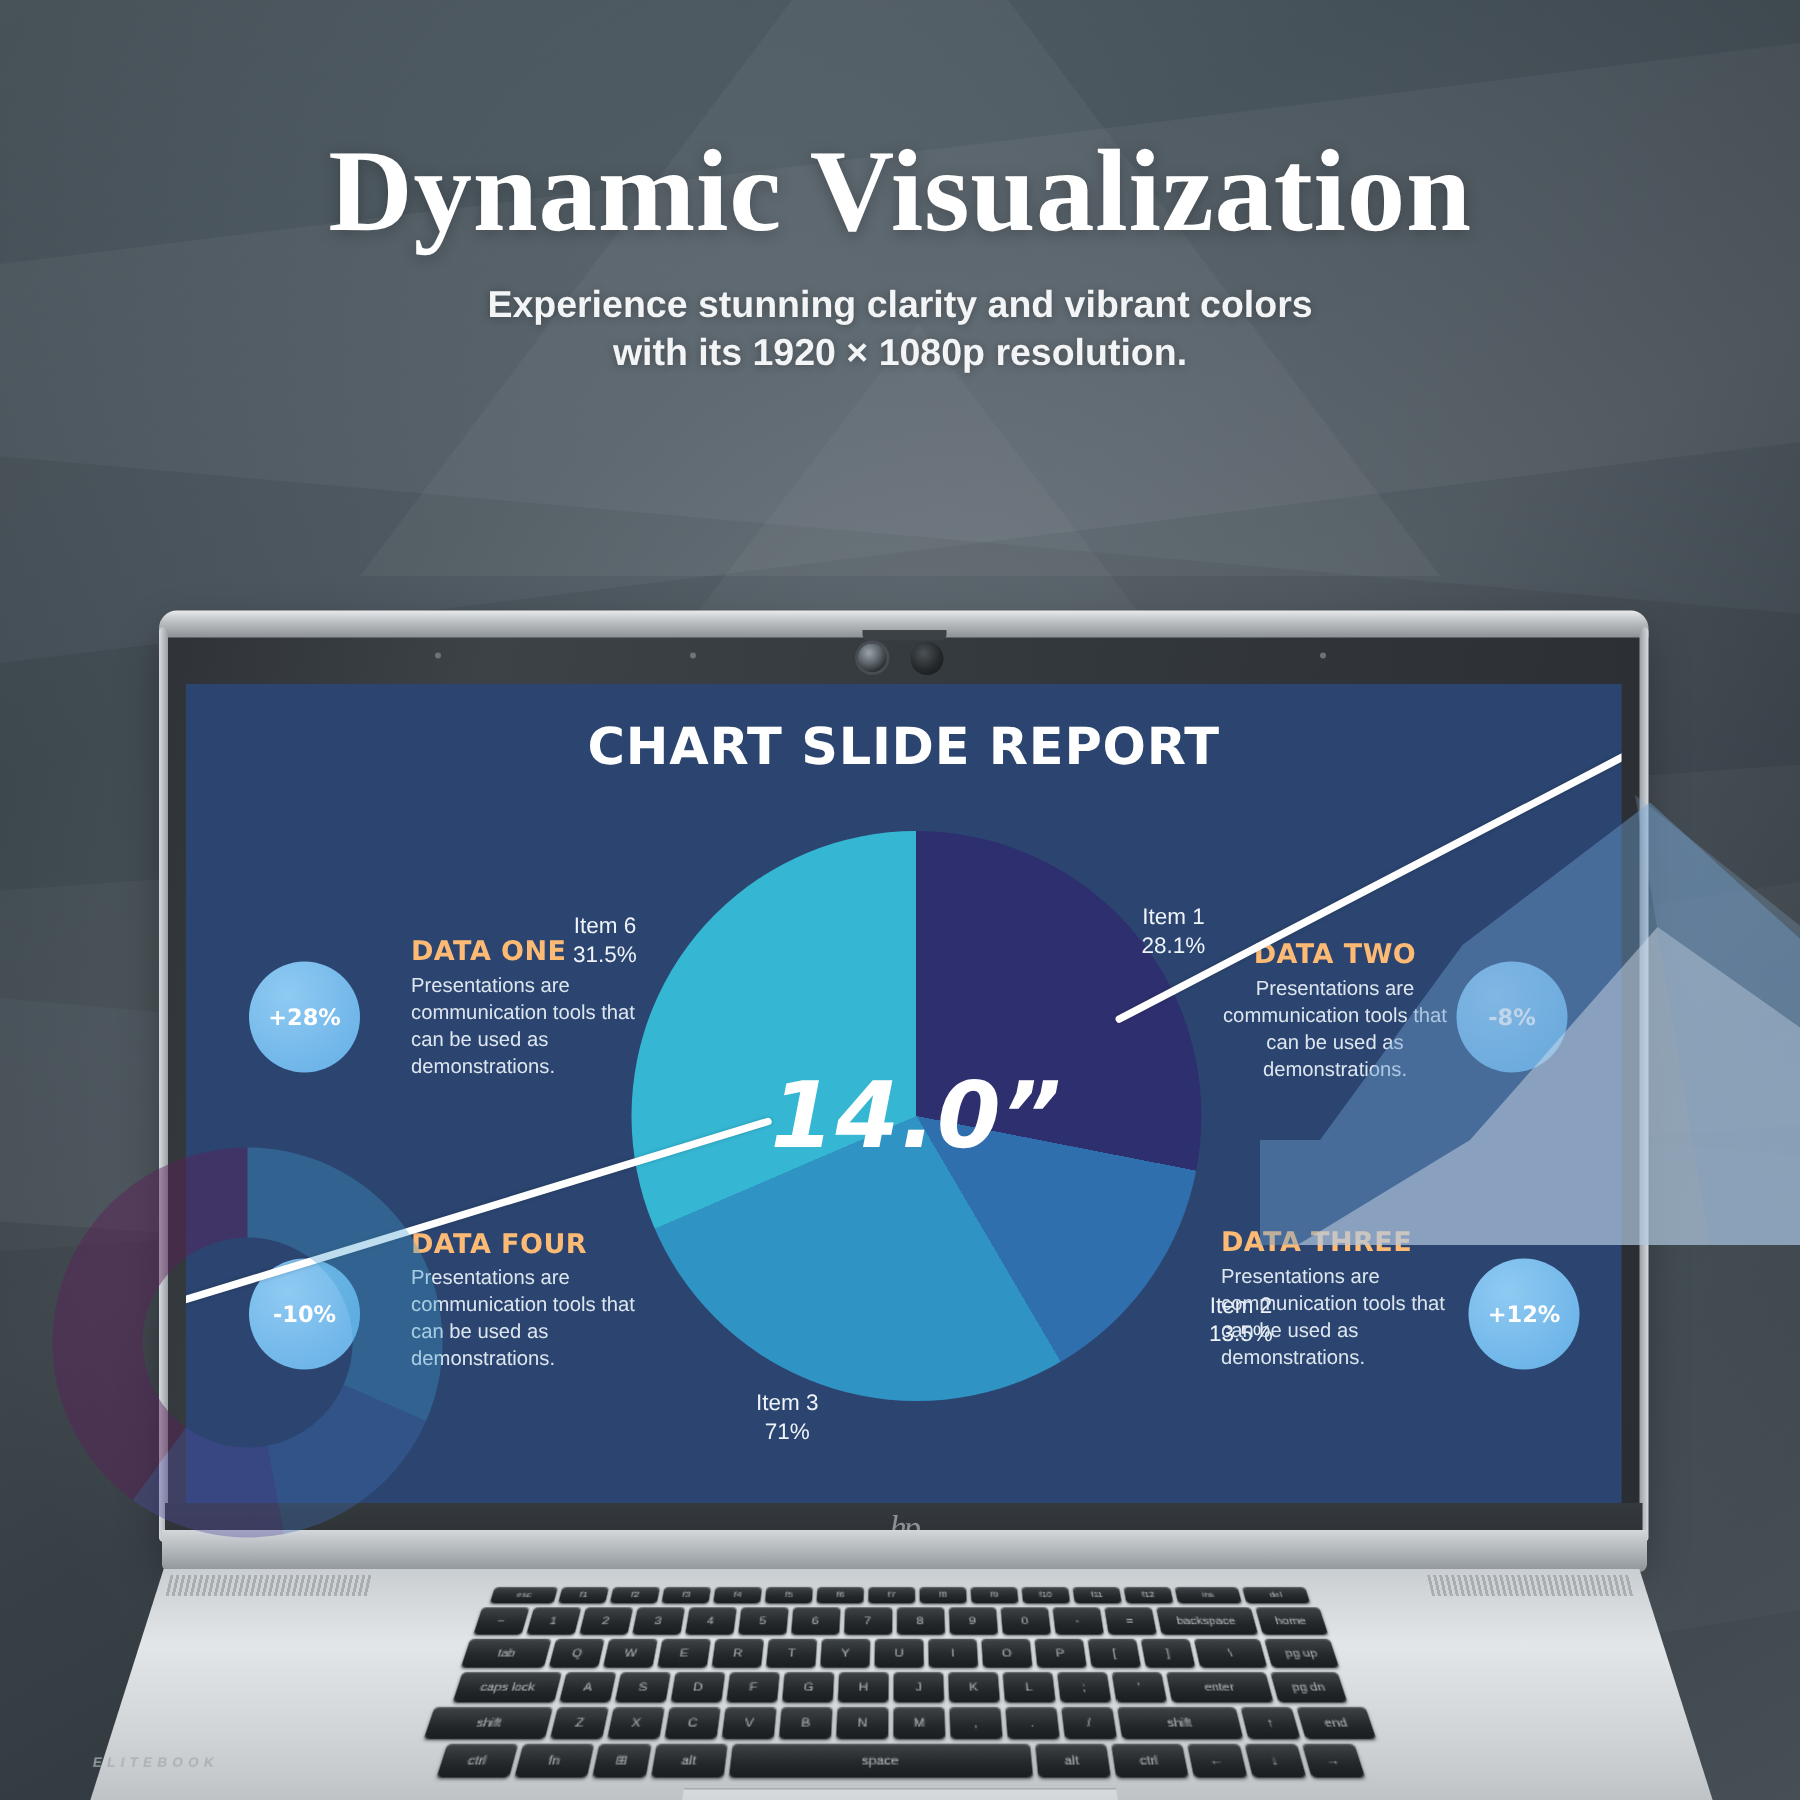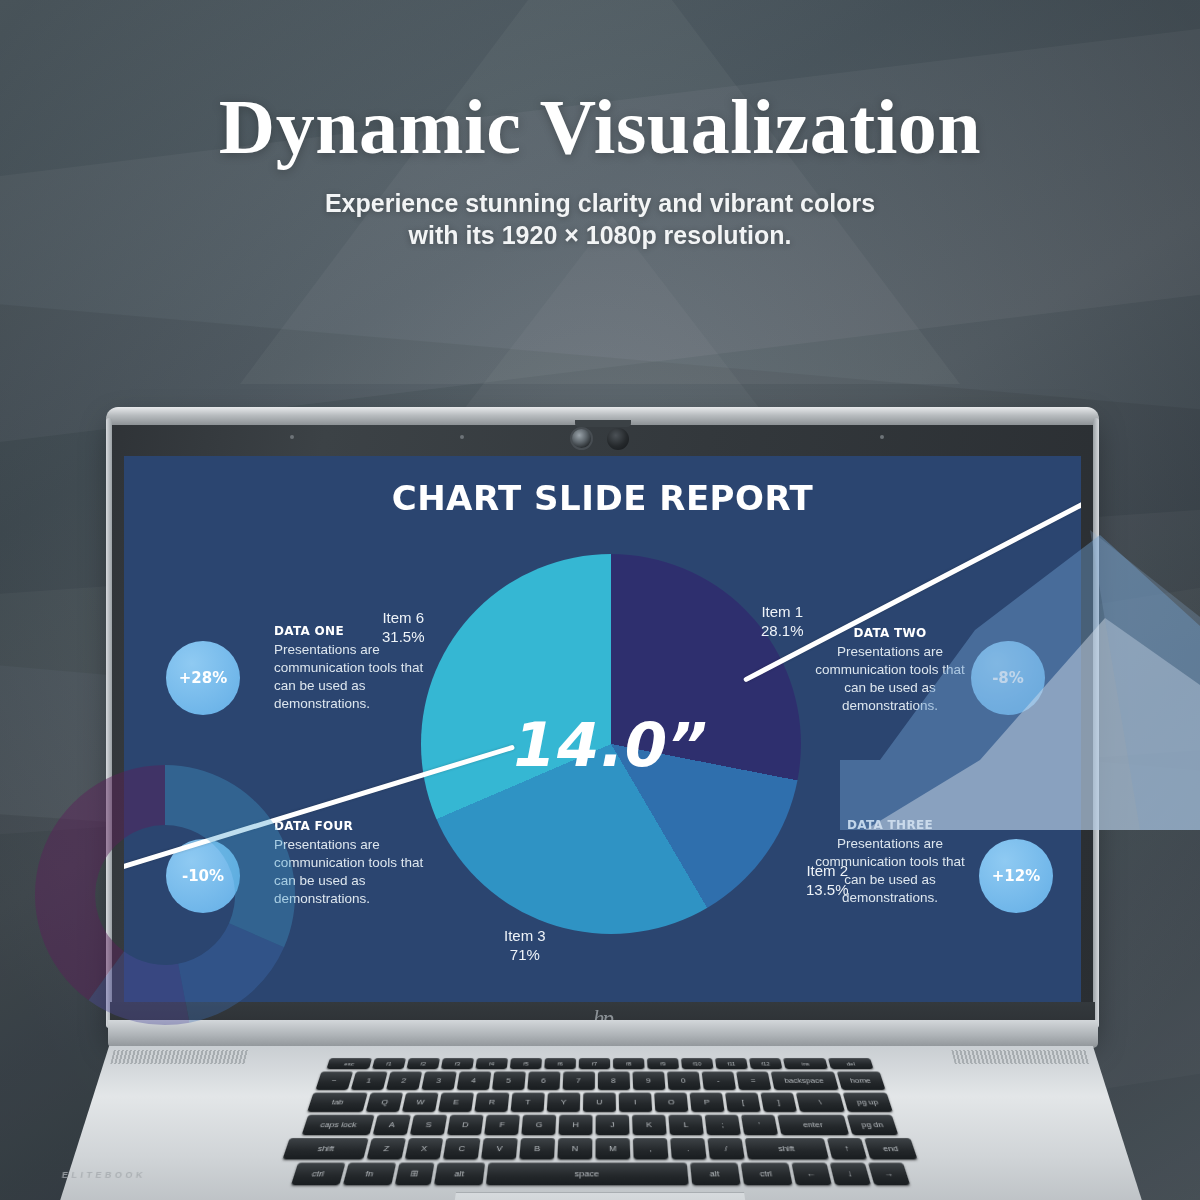--- a/index.html
+++ b/index.html
@@ -114,28 +114,28 @@
 
   .pie-label { position:absolute; color:#eef3f8; font-size:15px; line-height:1.28;
                text-align:center; white-space:nowrap; }
   #lbl-item1 { left:637px; top:146px; }
   #lbl-item2 { left:650px; top:405px;margin-left:32px; }
   #lbl-item3 { left:380px; top:470px; }
   #lbl-item4 { left:258px; top:152px; }
 
   
   .data-block { position:absolute; width:152px; color:#dde6ee; }
-  .data-block .dt { font-size:12px; font-weight:bold; color:#ffffff;
+  .data-block .dt { font-size:18px; font-weight:bold; color:#fdba74;
                     letter-spacing:.3px; margin-bottom:3px;
                     font-family:"DejaVu Sans","Liberation Sans",sans-serif; }
   .data-block .db { font-size:13.5px; line-height:1.33; }
   #blk-one   { left:150px; top:168px; text-align:left; }
   #blk-four  { left:150px; top:363px; text-align:left; }
   #blk-two   { left:690px; top:170px; text-align:center; }
-  #blk-three { left:690px; top:362px; text-align:center; }
+  #blk-three { left:690px; top:362px; }
 
   
   .badge { position:absolute; border-radius:50%; display:flex;
            align-items:center; justify-content:center;
            font-size:15px; font-weight:bold; color:#ffffff;
            font-family:"DejaVu Sans","Liberation Sans",sans-serif; }
   #badge-1 { left:42px; top:185px; width:74px; height:74px;
              background:radial-gradient(circle at 35% 30%,#8fcaf2,#63aee6); }
   #badge-4 { left:42px; top:383px; width:74px; height:74px;
              background:radial-gradient(circle at 35% 30%,#8fcaf2,#63aee6); }

